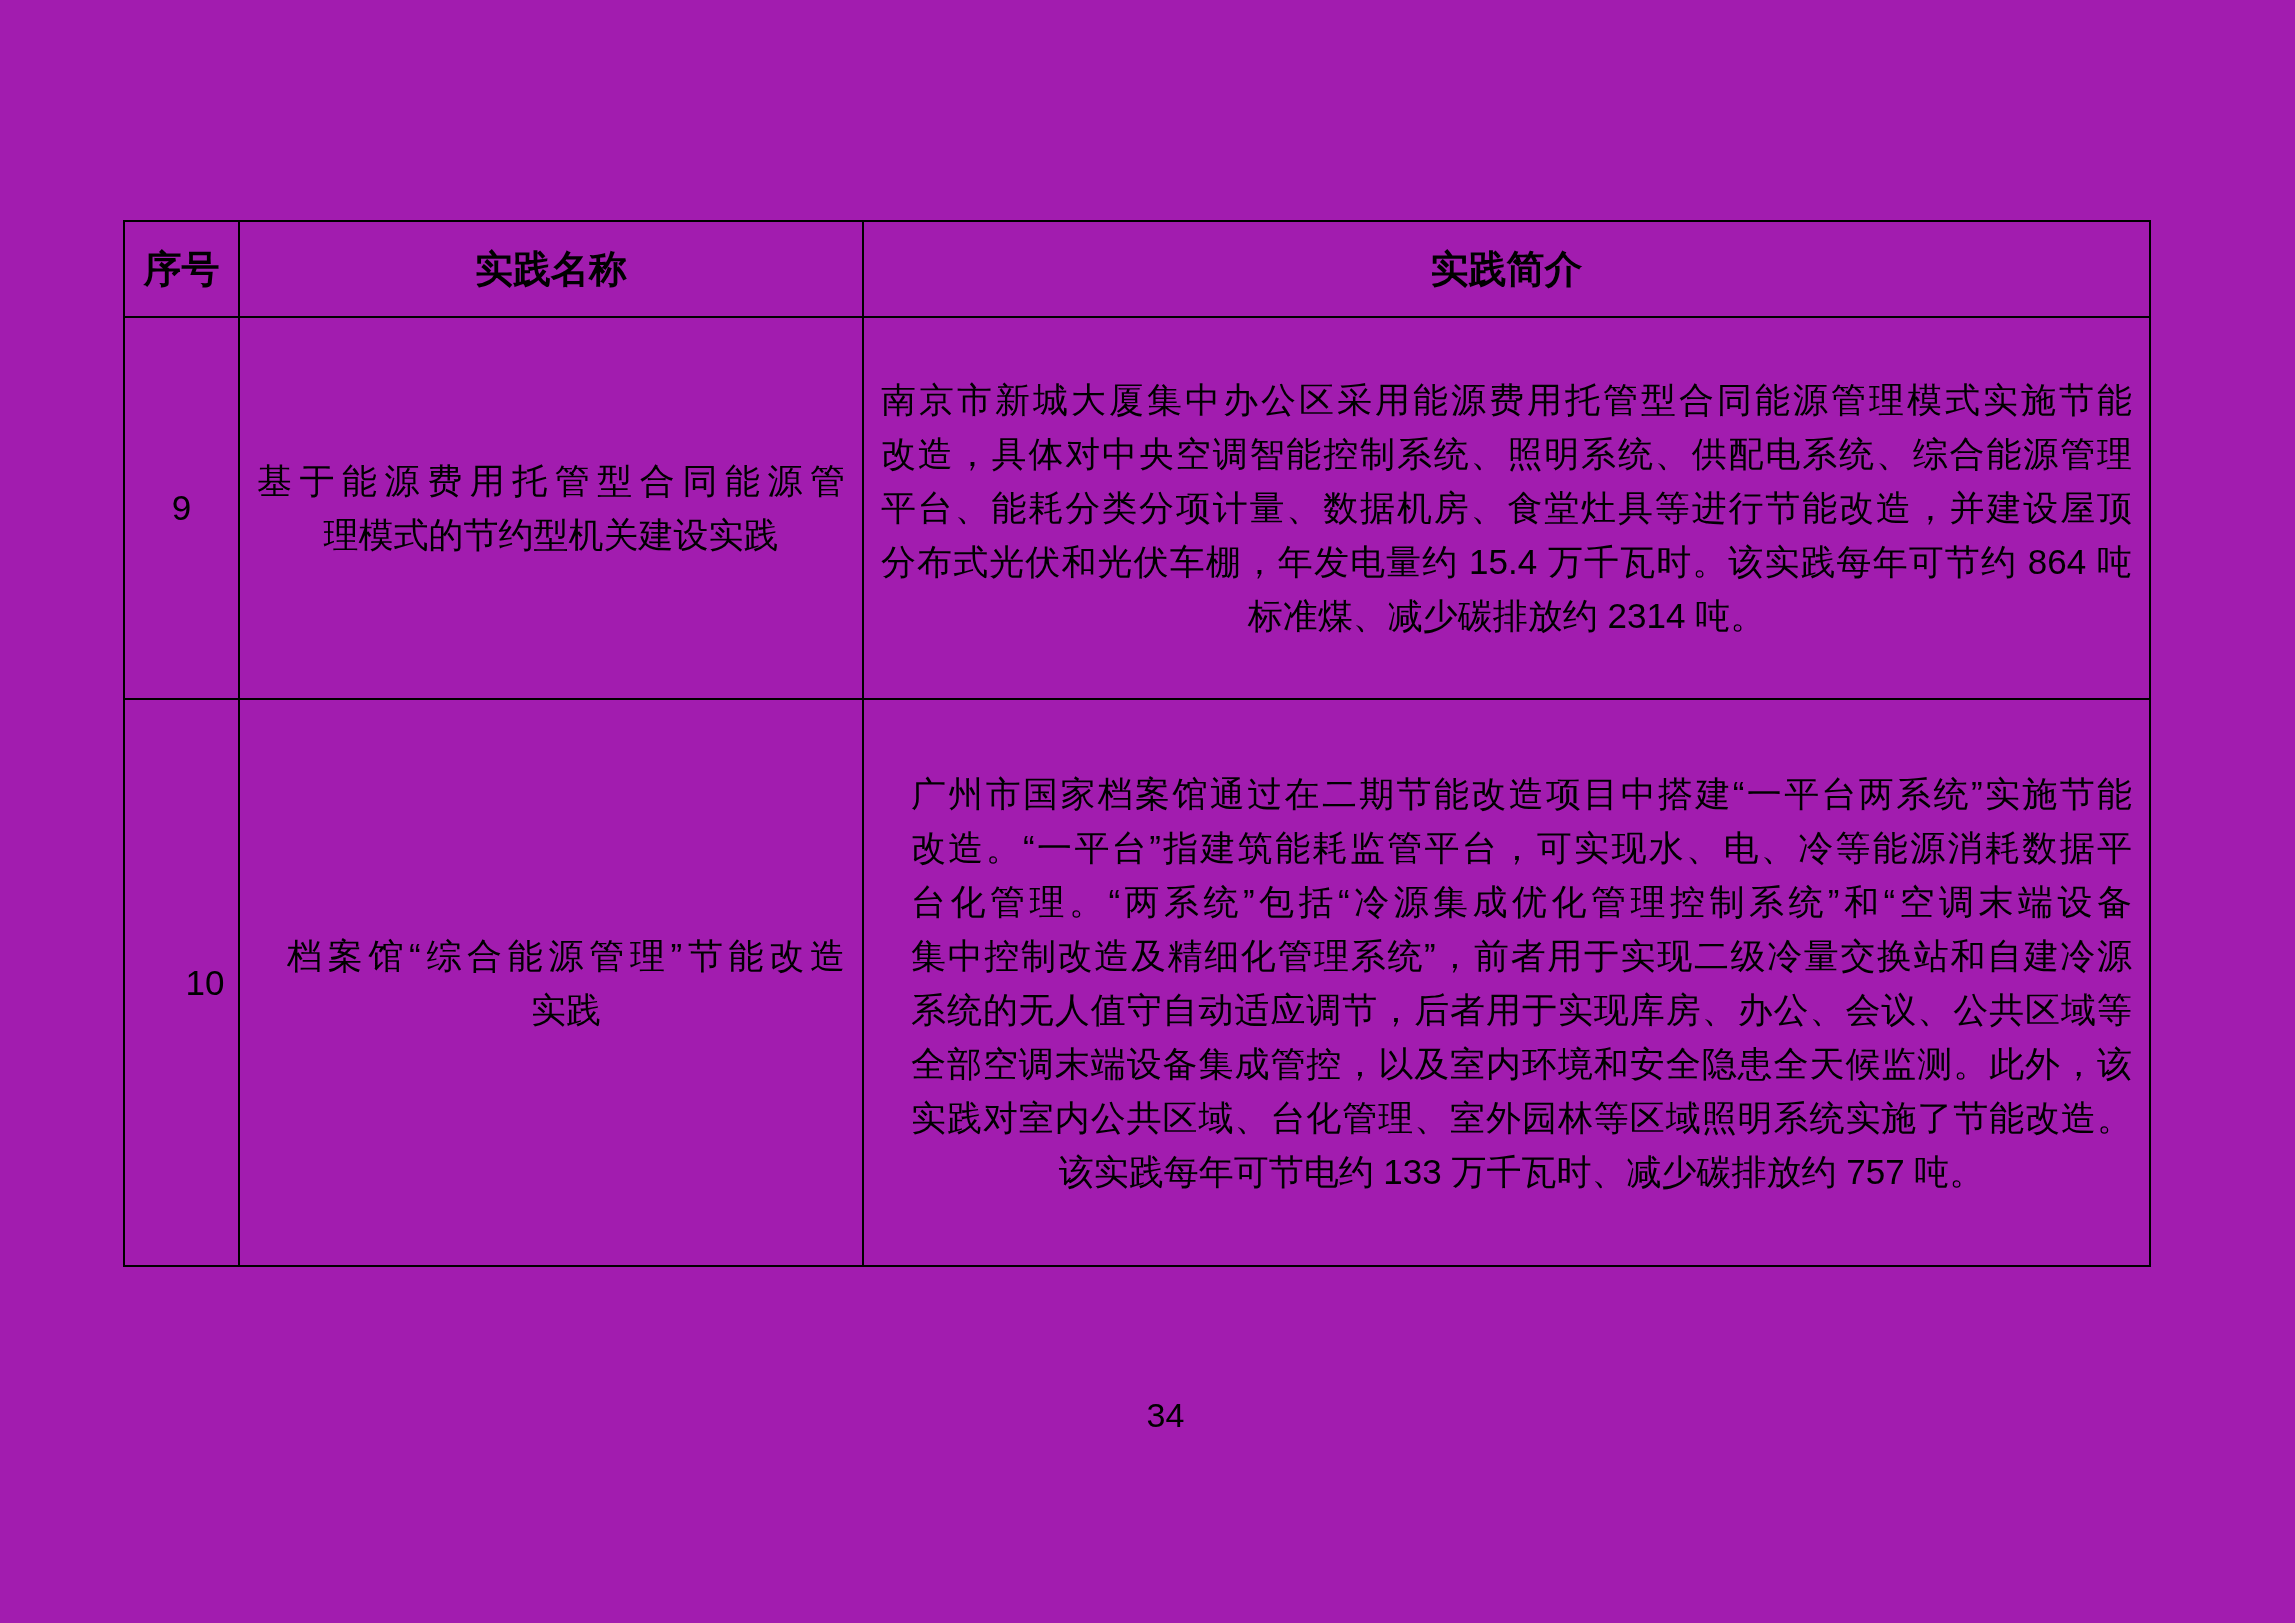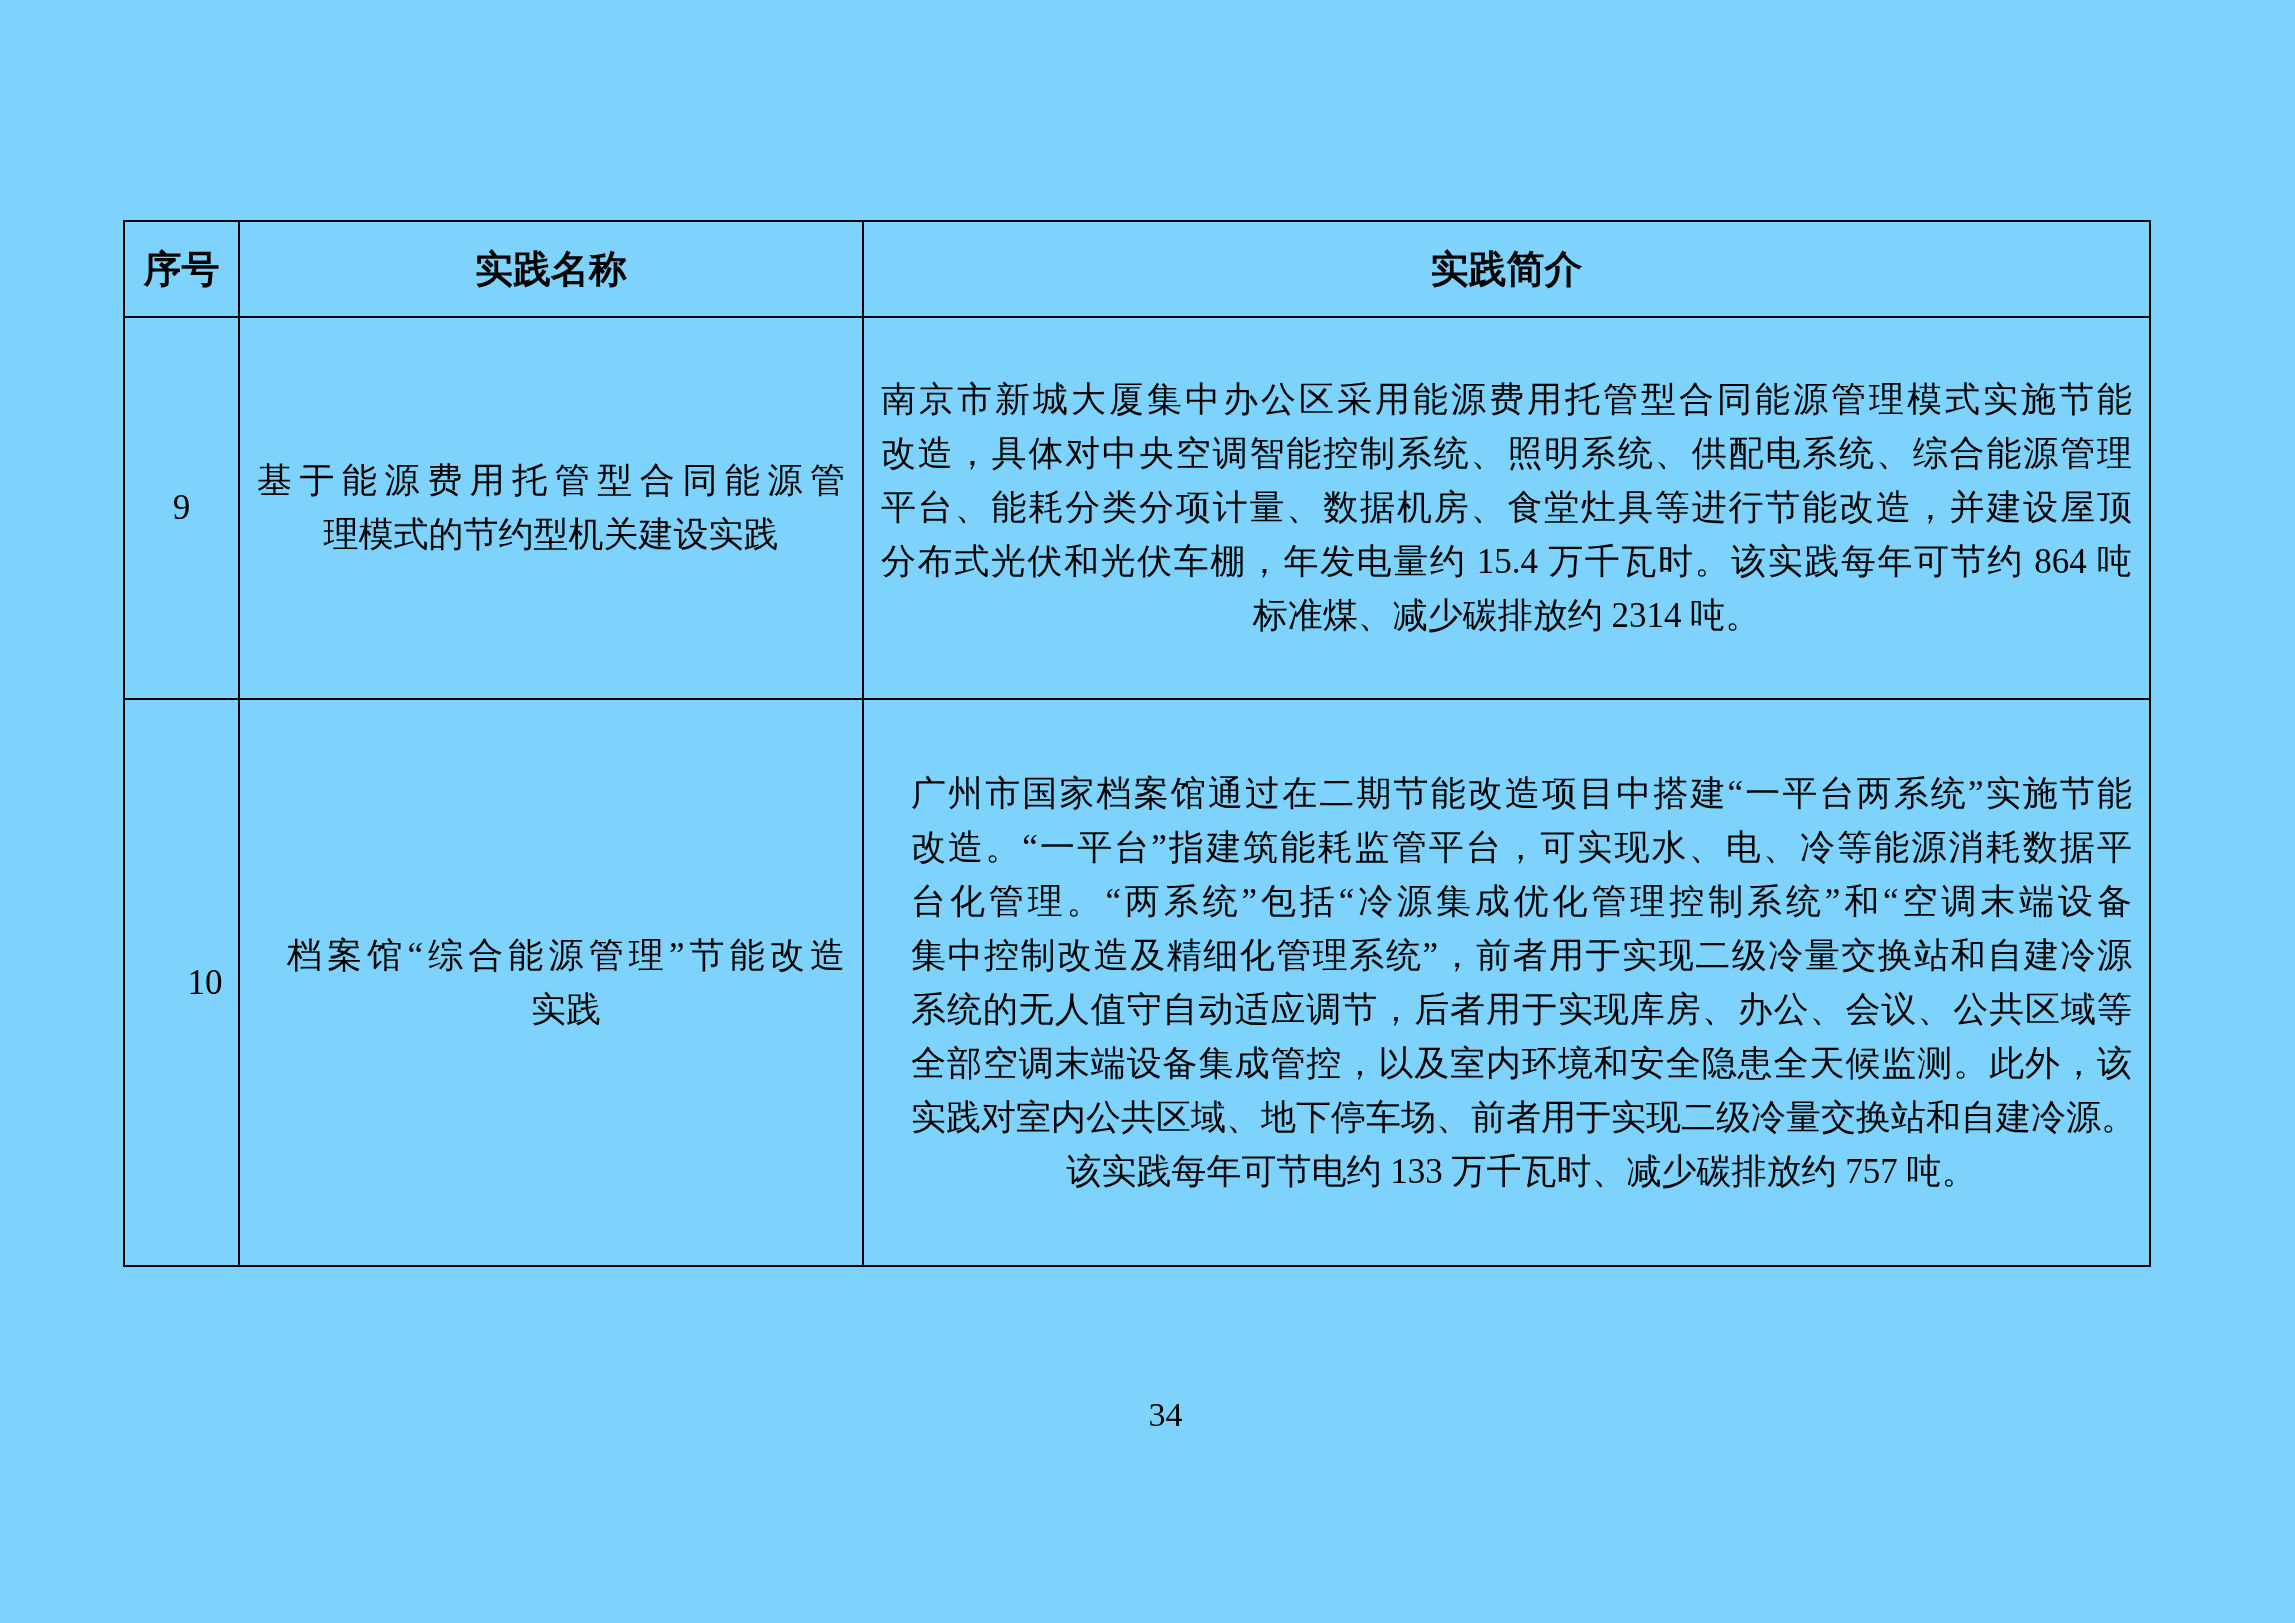--- a/index.html
+++ b/index.html
@@ -2,23 +2,23 @@
 <html style="font-size:10.5px"><head>
 <meta charset="utf-8">
 <style>
   * { margin: 0; padding: 0; box-sizing: border-box; }
   html, body { background: #ffffff; }
   body { width: 2295px; height: 1623px; }
   .page {
     position: relative;
     width: 2295px;
     height: 1623px;
-    background: #7dd3fc;
+    background: #a21caf;
     color: #000000;
-    font-family: Liberation Serif, serif;
+    font-family: Liberation Sans, sans-serif;
   }
   table.ptable {
     position: absolute;
     left: 123px;
     top: 220px;
     width: 2027px;
     border-collapse: collapse;
     table-layout: fixed;
   }
   table.ptable th, table.ptable td {
@@ -102,21 +102,21 @@
         <div class="jl">档案馆“综合能源管理”节能改造</div>
         <div class="ll">实践</div>
       </td>
       <td class="intro">
         <div class="jl">广州市国家档案馆通过在二期节能改造项目中搭建“一平台两系统”实施节能</div>
         <div class="jl">改造。“一平台”指建筑能耗监管平台，可实现水、电、冷等能源消耗数据平</div>
         <div class="jl">台化管理。“两系统”包括“冷源集成优化管理控制系统”和“空调末端设备</div>
         <div class="jl">集中控制改造及精细化管理系统”，前者用于实现二级冷量交换站和自建冷源</div>
         <div class="jl">系统的无人值守自动适应调节，后者用于实现库房、办公、会议、公共区域等</div>
         <div class="jl">全部空调末端设备集成管控，以及室内环境和安全隐患全天候监测。此外，该</div>
-        <div class="jl">实践对室内公共区域、地下停车场、前者用于实现二级冷量交换站和自建冷源。</div>
+        <div class="jl">实践对室内公共区域、台化管理、室外园林等区域照明系统实施了节能改造。</div>
         <div class="ll">该实践每年可节电约 133 万千瓦时、减少碳排放约 757 吨。</div>
       </td>
     </tr>
   </tbody>
     </table>
 
   <div class="pageno">34</div>
 
 </div>
 

